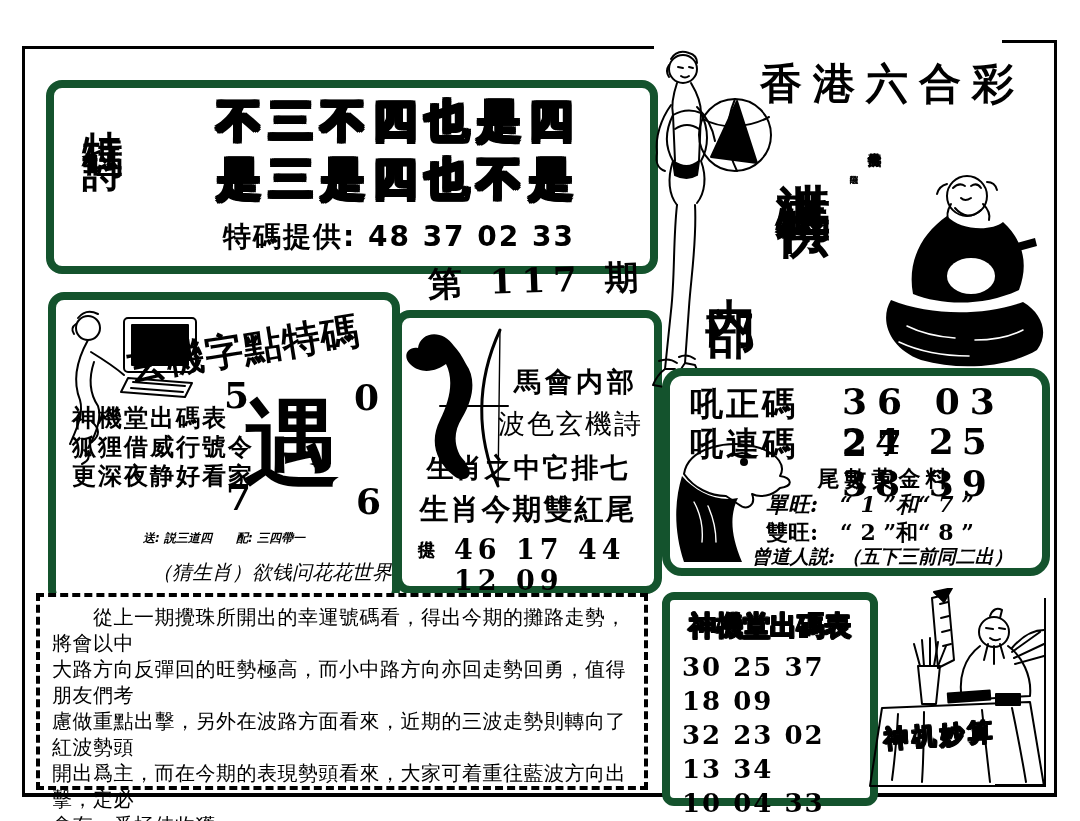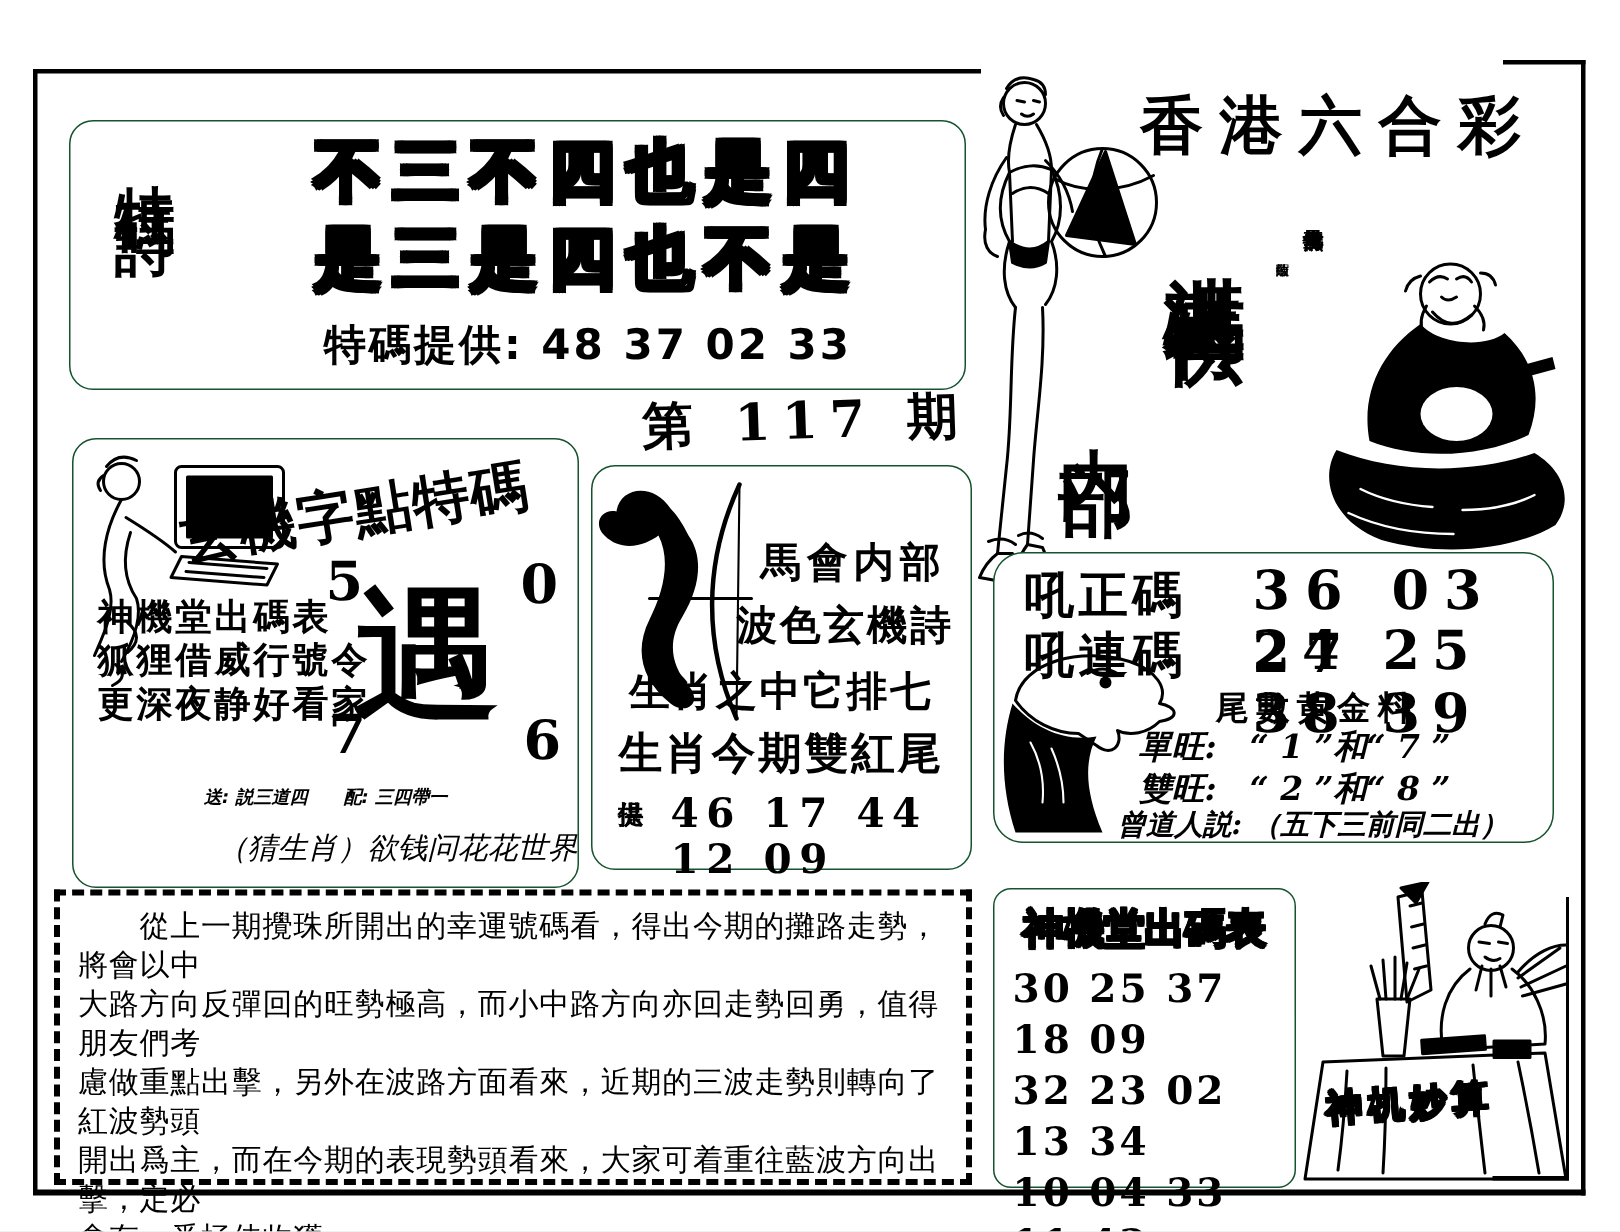--- a/index.html
+++ b/index.html
@@ -1,21 +1,21 @@
 <!DOCTYPE html>
 <html><head>
 <meta charset="utf-8">
 <style>
   html,body{margin:0;padding:0;background:#e8e8e8;}
   .page{position:relative;width:1080px;height:821px;background:#ffffff;overflow:hidden;
         font-family:"DejaVu Sans","Liberation Sans",sans-serif;color:#000;}
   .abs{position:absolute;}
   .serif{font-family:"DejaVu Serif","Liberation Serif",serif;}
   .line{background:#000;}
-  .box{position:absolute;border:1px solid #14532d;border-radius:16px;background:#fff;}
+  .box{position:absolute;border:8px solid #14532d;border-radius:16px;background:#fff;}
   .vert{writing-mode:vertical-rl;text-orientation:upright;}
   .hollow{color:#fff;-webkit-text-stroke:2.4px #000;
           text-shadow:-2px -2px 0 #000,2px -2px 0 #000,-2px 2px 0 #000,2px 2px 0 #000,
                       -2px 0 0 #000,2px 0 0 #000,0 -2px 0 #000,0 2px 0 #000;}
   .hollow-sm{color:#fff;-webkit-text-stroke:1.4px #000;
           text-shadow:-1px -1px 0 #000,1px -1px 0 #000,-1px 1px 0 #000,1px 1px 0 #000,
                       -1px 0 0 #000,1px 0 0 #000,0 -1px 0 #000,0 1px 0 #000;}
   .center{text-align:center;}
   svg{display:block;}
   .sketch{stroke:#000;fill:none;stroke-width:2;stroke-linecap:round;stroke-linejoin:round;}
@@ -75,21 +75,21 @@
   <div class="box" style="left:394px;top:310px;width:252px;height:268px;">
     <div class="abs" style="left:2px;top:6px;">
       <svg width="112" height="168" viewBox="0 0 112 168">
         <path d="M50 22 C 38 4 16 8 14 24 C 4 22 -2 32 6 40 C 18 52 34 46 42 40 C 50 56 46 76 36 96 C 26 116 30 136 50 152 C 60 160 72 152 62 140 C 50 126 48 110 58 94 C 70 74 72 54 62 40 C 58 32 54 26 50 22 Z" fill="#000"></path>
         <path d="M96 6 C 72 58 72 112 94 162" class="sketch" style="stroke-width:3;"></path>
         <line x1="96" y1="6" x2="94" y2="162" class="sketch" style="stroke-width:1.4;"></line>
         <line x1="36" y1="82" x2="104" y2="82" class="sketch" style="stroke-width:2;"></line>
       </svg>
     </div>
     <div class="abs" style="left:112px;top:46px;font-size:27px;font-weight:800;letter-spacing:4px;">馬會内部</div>
-    <div class="abs" style="left:96px;top:88px;font-size:27px;font-weight:700;letter-spacing:2px;">波色玄機詩</div>
+    <div class="abs" style="left:96px;top:88px;font-size:27px;font-weight:400;letter-spacing:2px;">波色玄機詩</div>
     <div class="abs center" style="left:0;top:132px;width:100%;font-size:27px;font-weight:800;letter-spacing:2px;">生肖之中它排七</div>
     <div class="abs center" style="left:0;top:172px;width:100%;font-size:29px;font-weight:800;letter-spacing:2px;">生肖今期雙紅尾</div>
     <div class="abs vert" style="left:14px;top:210px;height:50px;font-size:17px;font-weight:800;">提供</div>
     <div class="abs serif" style="left:52px;top:216px;font-size:27px;font-weight:800;letter-spacing:5px;">46 17 44 12 09</div>
   </div>
 
   <div class="abs" style="left:645px;top:45px;">
     <svg width="128" height="358" viewBox="0 0 128 358">
       <g class="sketch">
         <circle cx="38" cy="24" r="14"></circle>
@@ -147,21 +147,21 @@
         <circle cx="74" cy="30" r="4" fill="#000"></circle>
         <path d="M62 24 q10 -6 20 0" class="sketch"></path>
         <path d="M12 44 C 4 70 4 100 14 130 L 72 130 C 60 102 60 82 68 66 C 46 70 26 60 12 44 Z" fill="#000"></path>
         <g class="sketch" style="stroke:#fff;stroke-width:1.4;">
           <path d="M24 70 q10 18 8 40 M38 74 q8 18 8 36"></path>
         </g>
       </svg>
     </div>
     <div class="abs center serif" style="left:100px;top:88px;width:230px;font-size:22px;font-weight:700;letter-spacing:5px;">尾數黄金料</div>
     <div class="abs serif" style="left:96px;top:114px;font-size:22px;font-weight:700;font-style:italic;">單旺:　“ 1 ”和“ 7 ”</div>
-    <div class="abs serif" style="left:96px;top:142px;font-size:22px;font-weight:700;font-style:italic;">雙旺:　“ 2 ”和“ 8 ”</div>
+    <div class="abs serif" style="left:96px;top:142px;font-size:22px;font-weight:700;">雙旺:　“ 2 ”和“ 8 ”</div>
     <div class="abs serif" style="left:82px;top:168px;font-size:19px;font-weight:800;font-style:italic;">曾道人説: （五下三前同二出）</div>
   </div>
 
   <div class="abs serif" style="left:36px;top:593px;width:612px;height:197px;border:4px dashed #000;box-sizing:border-box;background:#fff;">
     <div style="padding:7px 12px;font-size:20px;line-height:26px;font-weight:500;letter-spacing:0.5px;">
       <div>　　從上一期攪珠所開出的幸運號碼看，得出今期的攤路走勢，將會以中</div>
       <div>大路方向反彈回的旺勢極高，而小中路方向亦回走勢回勇，值得朋友們考</div>
       <div>慮做重點出擊，另外在波路方面看來，近期的三波走勢則轉向了紅波勢頭</div>
       <div>開出爲主，而在今期的表現勢頭看來，大家可着重往藍波方向出擊，定必</div>
       <div>會有一番極佳收獲。</div>

